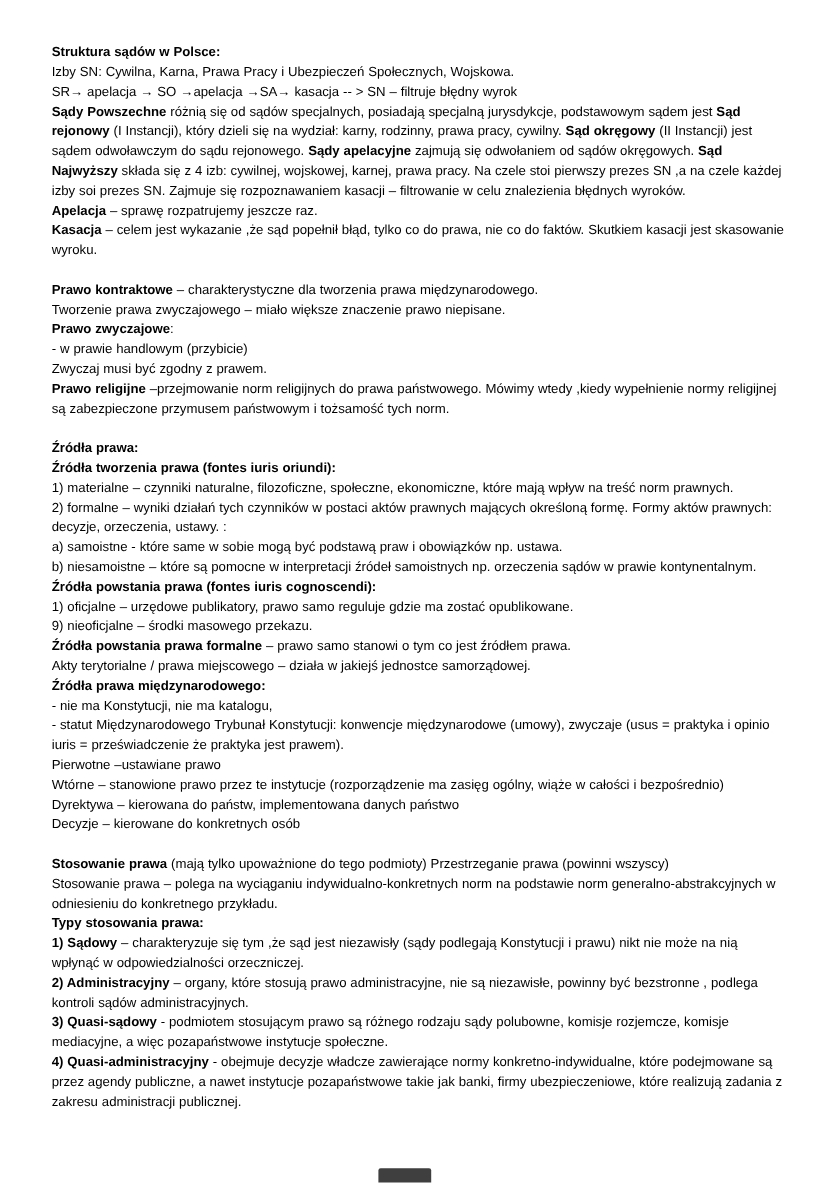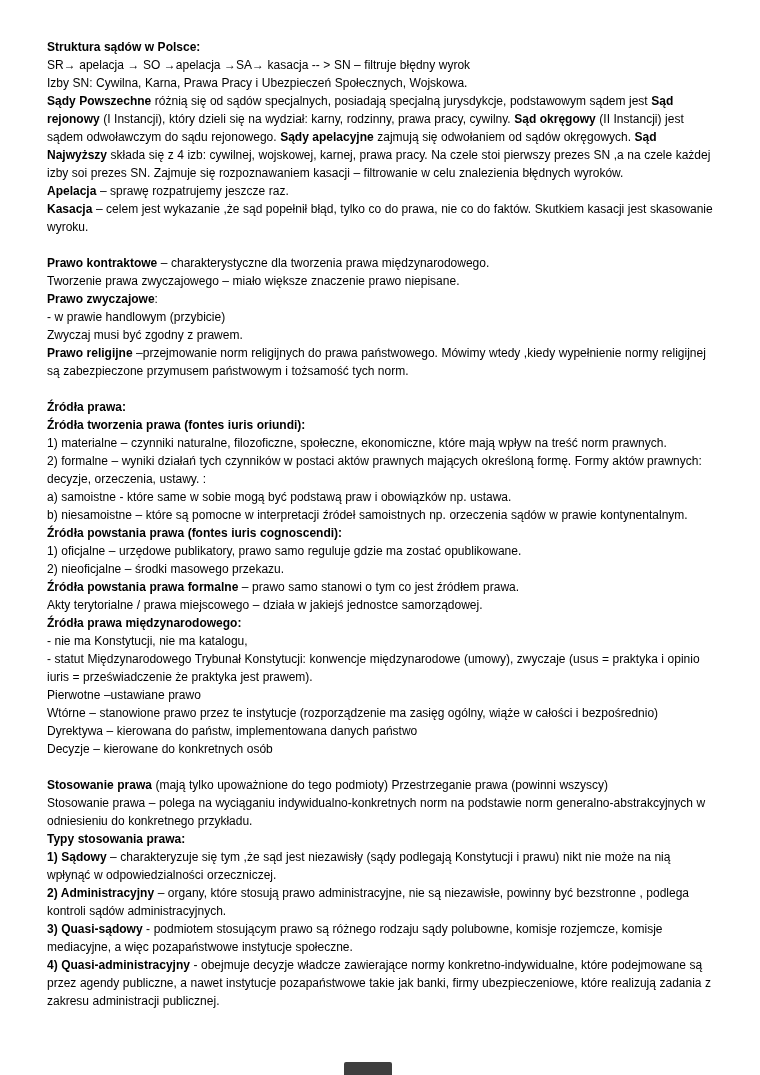--- a/index.html
+++ b/index.html
@@ -42,42 +42,42 @@
     background: #3f3f3f;
     border-radius: 2px 2px 0 0;
   }
 </style>
 </head>
 <body>
 
 <div class="page">
   <div class="doc">
       <p><span class="b">Struktura sądów w Polsce:</span></p>
+      <p><span>Izby SN: Cywilna, Karna, Prawa Pracy i Ubezpieczeń Społecznych, Wojskowa.</span></p>
       <p><span>SR→ apelacja → SO →apelacja →SA→ kasacja -- &gt; SN – filtruje błędny wyrok</span></p>
-      <p><span>Izby SN: Cywilna, Karna, Prawa Pracy i Ubezpieczeń Społecznych, Wojskowa.</span></p>
       <p><span class="b">Sądy Powszechne</span><span> różnią się od sądów specjalnych, posiadają specjalną jurysdykcje, podstawowym sądem jest </span><span class="b">Sąd rejonowy</span><span> (I Instancji), który dzieli się na wydział: karny, rodzinny, prawa pracy, cywilny. </span><span class="b">Sąd okręgowy</span><span> (II Instancji) jest sądem odwoławczym do sądu rejonowego. </span><span class="b">Sądy apelacyjne</span><span> zajmują się odwołaniem od sądów okręgowych. </span><span class="b">Sąd Najwyższy</span><span> składa się z 4 izb: cywilnej, wojskowej, karnej, prawa pracy. Na czele stoi pierwszy prezes SN ,a na czele każdej izby soi prezes SN. Zajmuje się rozpoznawaniem kasacji – filtrowanie w celu znalezienia błędnych wyroków.</span></p>
       <p><span class="b">Apelacja</span><span> – sprawę rozpatrujemy jeszcze raz.</span></p>
       <p><span class="b">Kasacja</span><span> – celem jest wykazanie ,że sąd popełnił błąd, tylko co do prawa, nie co do faktów. Skutkiem kasacji jest skasowanie wyroku.</span></p>
       <p class="blank">&nbsp;</p>
       <p><span class="b">Prawo kontraktowe</span><span> – charakterystyczne dla tworzenia prawa międzynarodowego.</span></p>
       <p><span>Tworzenie prawa zwyczajowego – miało większe znaczenie prawo niepisane.</span></p>
       <p><span class="b">Prawo  zwyczajowe</span><span>:</span></p>
       <p><span>- w prawie handlowym (przybicie)</span></p>
       <p><span>Zwyczaj musi być zgodny z prawem.</span></p>
       <p><span class="b">Prawo religijne</span><span> –przejmowanie norm religijnych do prawa państwowego. Mówimy wtedy ,kiedy wypełnienie normy religijnej są zabezpieczone przymusem państwowym i tożsamość tych norm.</span></p>
       <p class="blank">&nbsp;</p>
       <p><span class="b">Źródła prawa:</span></p>
       <p><span class="b">Źródła tworzenia prawa (</span><span class="b i">fontes iuris oriundi):</span></p>
       <p><span>1) materialne – czynniki naturalne, filozoficzne, społeczne, ekonomiczne, które mają wpływ na treść norm prawnych.</span></p>
       <p><span>2) formalne – wyniki działań tych czynników w postaci aktów prawnych mających określoną formę. Formy aktów prawnych: decyzje, orzeczenia, ustawy. :</span></p>
       <p><span>a) samoistne -  które same w sobie mogą być podstawą praw i obowiązków np. ustawa.</span></p>
       <p><span>b) niesamoistne – które są pomocne w interpretacji źródeł samoistnych np. orzeczenia sądów w prawie kontynentalnym.</span></p>
       <p><span class="b">Źródła powstania prawa (</span><span class="b i">fontes iuris cognoscendi):</span></p>
       <p><span>1) oficjalne – urzędowe publikatory, prawo samo reguluje gdzie ma zostać opublikowane.</span></p>
-      <p><span>2) nieoficjalne – środki masowego przekazu.</span></p>
+      <p><span>9) nieoficjalne – środki masowego przekazu.</span></p>
       <p><span class="b">Źródła powstania prawa formalne</span><span> – prawo samo stanowi o tym co jest źródłem prawa.</span></p>
       <p><span>Akty terytorialne / prawa miejscowego – działa w jakiejś jednostce samorządowej.</span></p>
       <p><span class="b">Źródła prawa międzynarodowego:</span></p>
       <p><span>- nie ma Konstytucji, nie ma katalogu,</span></p>
       <p><span>- statut Międzynarodowego Trybunał Konstytucji: konwencje międzynarodowe (umowy), zwyczaje (</span><span class="i">usus</span><span> = praktyka i </span><span class="i">opinio iuris</span><span> = przeświadczenie że praktyka jest prawem).</span></p>
       <p><span>Pierwotne –ustawiane prawo</span></p>
       <p><span>Wtórne – stanowione prawo przez te instytucje (rozporządzenie ma zasięg ogólny, wiąże w całości i bezpośrednio)</span></p>
       <p><span>Dyrektywa – kierowana do państw, implementowana danych państwo</span></p>
       <p><span>Decyzje – kierowane do konkretnych osób</span></p>
       <p class="blank">&nbsp;</p>

